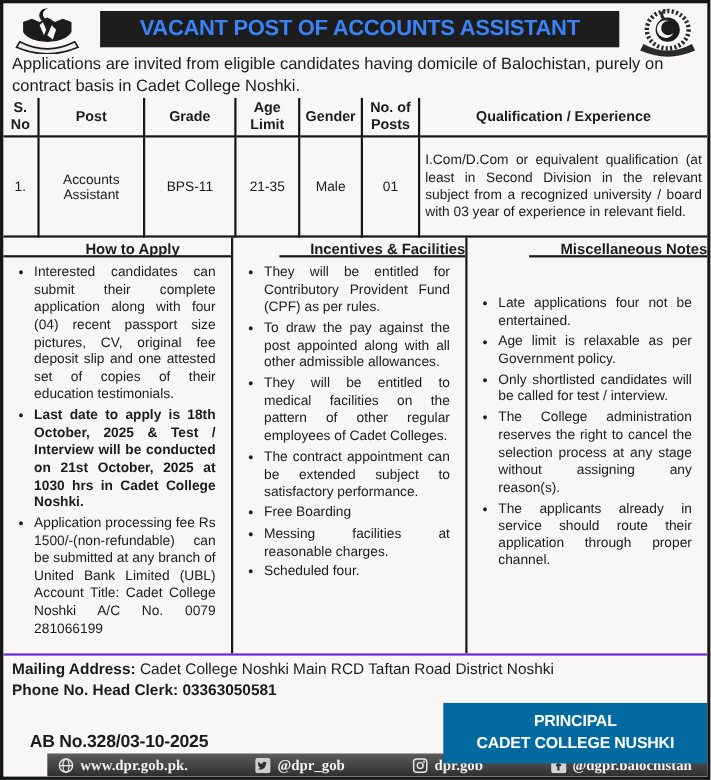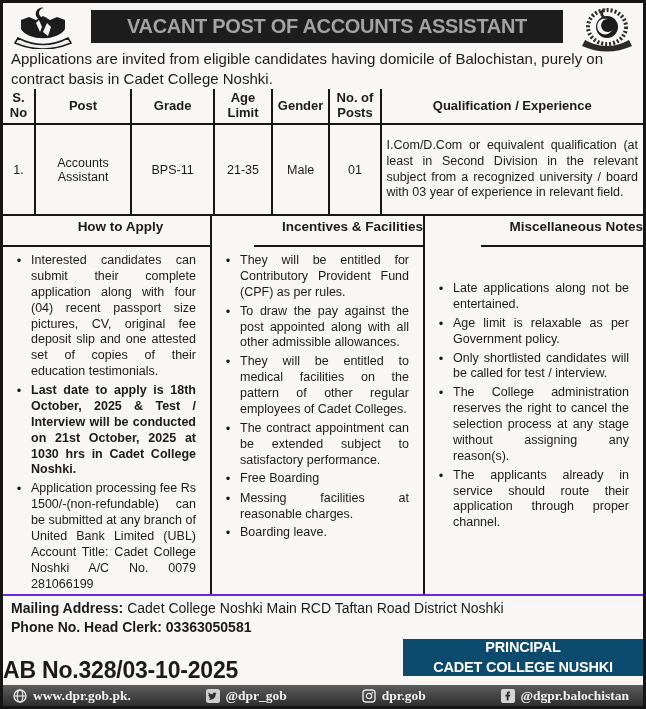--- a/index.html
+++ b/index.html
@@ -14,21 +14,21 @@
     border: 3px solid #161616;
     display: flex; flex-direction: column;
     overflow: hidden;
   }
 
   
   .top-band { height: 45px; display: flex; align-items: flex-start; padding: 4px 6px 0 8px; }
   .crest { flex: 0 0 auto; }
   .title-box {
     flex: 1 1 auto; margin: 3px 14px 0 16px; height: 33px;
-    background: #1d1d1d; color: #a3a3a3;
+    background: #1d1d1d; color: #3b82f6;
     display: flex; align-items: center; justify-content: center;
     font-weight: bold; font-size: 20px; letter-spacing: -0.3px;
     white-space: nowrap;
   }
 
   
   .intro { height: 41px; padding: 1px 8px 0 8px; font-size: 15px; line-height: 1.3; }
 
   
   table.vac { width: 100%; height: 127px; border-collapse: collapse; table-layout: fixed; }
@@ -42,51 +42,51 @@
   table.vac tr.hdr th { border-top: none; }
 
   
   .cols { height: 378px; display: flex; }
   .col { display: flex; flex-direction: column; }
   .col-1 { width: 207px; }
   .col-2 { width: 213px; }
   .col-3 { flex: 1; gap: 28px; }
   .col + .col { border-left: 2px solid #161616; align-items: flex-end; }
   .col-head {
-    height: 31px; border-bottom: 2px solid #161616;
+    height: 18px; border-bottom: 2px solid #161616;
     font-weight: bold; font-size: 13.5px; text-align: center; padding-top: 3px; padding-left: 28px;
   }
   .col-body { flex: 1; padding: 6px 14px 0 4px; overflow: hidden; }
   .li { display: flex; margin-bottom: 3px; }
   .li::before { content: "\2022"; flex: 0 0 24px; text-align: center; font-size: 13px; line-height: 1.25; }
   .li-text { flex: 1; font-size: 12.5px; line-height: 1.27; text-align: justify; }
   .li-text.bold { font-weight: bold; font-style: normal; }
 
   
   .mailing { height: 43px; border-top: 2px solid #6d28d9; padding: 3px 8px 0 8px; font-size: 14px; line-height: 1.35; }
   .mailing .lbl { font-weight: bold; }
   .mailing .phone { font-weight: bold; }
 
   
   .bottom-strip { height: 48px; position: relative; }
-  .ab-no { position: absolute; left: 0; bottom: 1px; font-weight: bold; font-size: 23px; letter-spacing: -0.2px; }
+  .ab-no { position: absolute; left: 24px; bottom: 1px; font-weight: bold; font-size: 16px; letter-spacing: -0.2px; }
   .principal-box {
-    position: absolute; right: 0; top: 2px; width: 240px; height: 37px;
-    background: #0c4a6e; color: #fff; text-align: center;
+    position: absolute; right: 0; top: 2px; width: 240px; height: 55px;
+    background: #0369a1; color: #fff; text-align: center;
     display: flex; flex-direction: column; justify-content: center;
     font-weight: bold; font-size: 14.5px; line-height: 1.35; letter-spacing: -0.2px;
   }
 
   
   .social-bar {
     flex: 1; min-height: 21px;
     background: linear-gradient(#5c5c5c, #2e2e2e);
     display: flex; align-items: center; justify-content: space-between;
     padding: 0 14px 0 10px;
-    color: #f2f2f2; font-family: "Liberation Serif", serif; font-weight: bold; font-size: 13.5px;
+    color: #f2f2f2; font-family: "Liberation Serif", serif; font-weight: bold; font-size: 13.5px; margin-left: 40px;
   }
   .social-item { display: flex; align-items: center; gap: 6px; white-space: nowrap; }
   .social-item svg { display: block; }
 </style>
 </head>
 <body>
 
 <div class="ad">
 
   <div class="top-band">
@@ -185,30 +185,30 @@
 
           <div class="li">
             <span class="li-text">Free Boarding</span>
           </div>
 
           <div class="li">
             <span class="li-text">Messing facilities at reasonable charges.</span>
           </div>
 
           <div class="li">
-            <span class="li-text">Boarding leave.</span>
+            <span class="li-text">Scheduled four.</span>
           </div>
         </div>
     </div>
     <div class="col col-3">
       <div class="col-head">Miscellaneous Notes</div>
       <div class="col-body">
 
           <div class="li">
-            <span class="li-text">Late applications along not be entertained.</span>
+            <span class="li-text">Late applications four not be entertained.</span>
           </div>
 
           <div class="li">
             <span class="li-text">Age limit is relaxable as per Government policy.</span>
           </div>
 
 
           <div class="li">
             <span class="li-text">Only shortlisted candidates will be called for test / interview.</span>
           </div>

